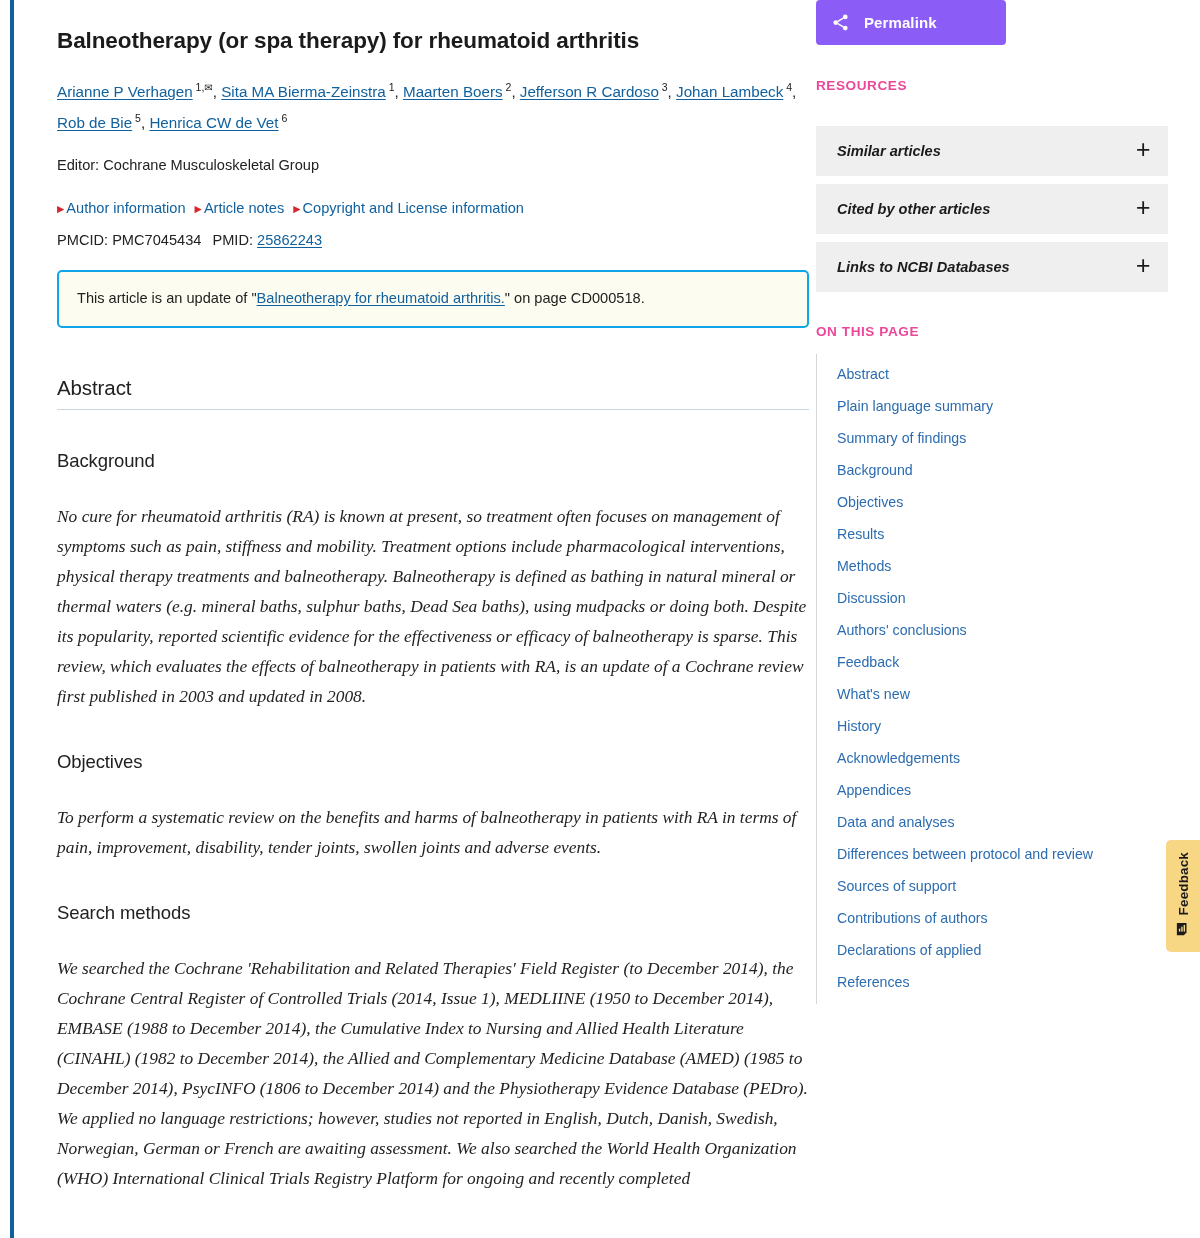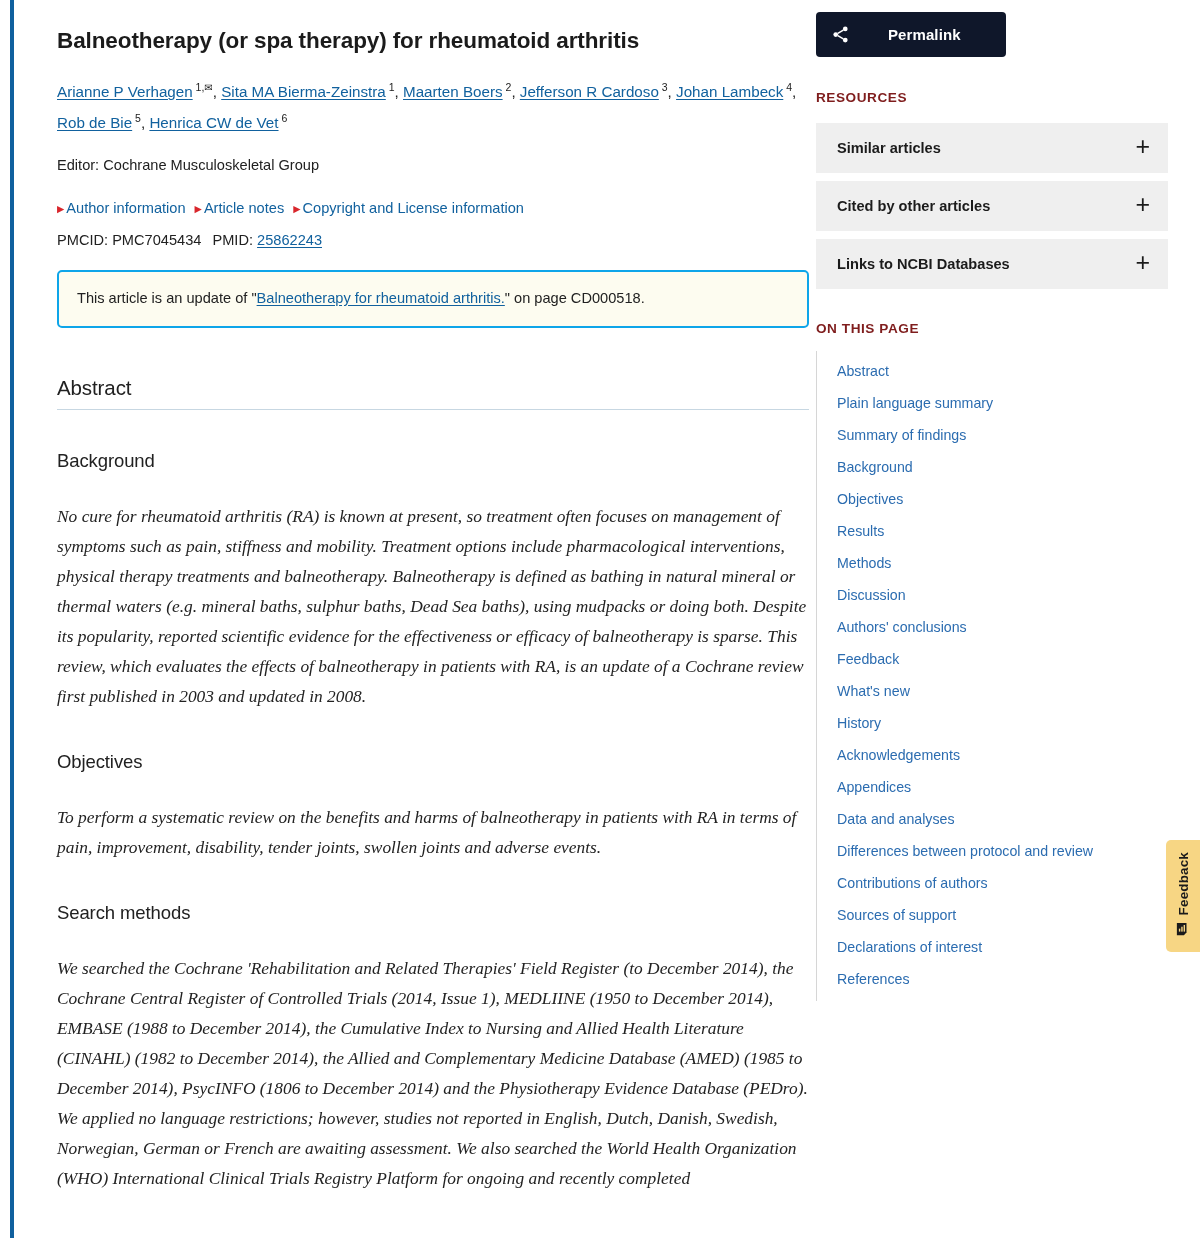--- a/index.html
+++ b/index.html
@@ -140,56 +140,54 @@
   }
 
   
   #sidebar {
     position: absolute;
     left: 816px; top: 0;
     width: 352px;
   }
 
   #permalink-btn {
-    margin-top: 12px;
     width: 190px;
     height: 45px;
-    background: #0f172a;
+    background: #8b5cf6;
     border: none;
     border-radius: 4px;
     display: flex;
     align-items: center;
     cursor: pointer;
     padding: 0;
-    gap: 24px;
   }
   #permalink-btn .share-wrap {
     width: 48px;
     display: flex;
     align-items: center;
     justify-content: center;
   }
   #permalink-btn .plabel {
     color: #ffffff;
     font-size: 15px;
     font-weight: bold;
     letter-spacing: 0.1px;
   }
 
   .side-head {
     font-size: 13.6px;
     font-weight: bold;
     letter-spacing: 0.55px;
-    color: #7f1d1d;
+    color: #ec4899;
     margin-top: 33px;
     margin-bottom: 0;
     text-transform: uppercase;
   }
 
-  #resource-list { margin-top: 18px; }
+  #resource-list { margin-top: 33px; font-style: italic; }
   .res-row {
     background: #efefef;
     height: 50px;
     display: flex;
     align-items: center;
     justify-content: space-between;
     padding: 0 18px 0 21px;
     margin-bottom: 8px;
     cursor: pointer;
   }
@@ -330,23 +328,23 @@
       <a href="#">Methods</a>
       <a href="#">Discussion</a>
       <a href="#">Authors' conclusions</a>
       <a href="#">Feedback</a>
       <a href="#">What's new</a>
       <a href="#">History</a>
       <a href="#">Acknowledgements</a>
       <a href="#">Appendices</a>
       <a href="#">Data and analyses</a>
       <a href="#">Differences between protocol and review</a>
+      <a href="#">Sources of support</a>
       <a href="#">Contributions of authors</a>
-      <a href="#">Sources of support</a>
-      <a href="#">Declarations of interest</a>
+      <a href="#">Declarations of applied</a>
       <a href="#">References</a>
     </nav>
 
 </div>
 
 <div id="feedback-tab">
   <span class="fb-label">Feedback</span>
   <span class="fb-icon">
     <svg width="14" height="14" viewBox="0 0 16 16" aria-hidden="true">
       <path d="M1 1 h11 v11 l-3 3 h-8 z" fill="#1b1b1b"></path>

